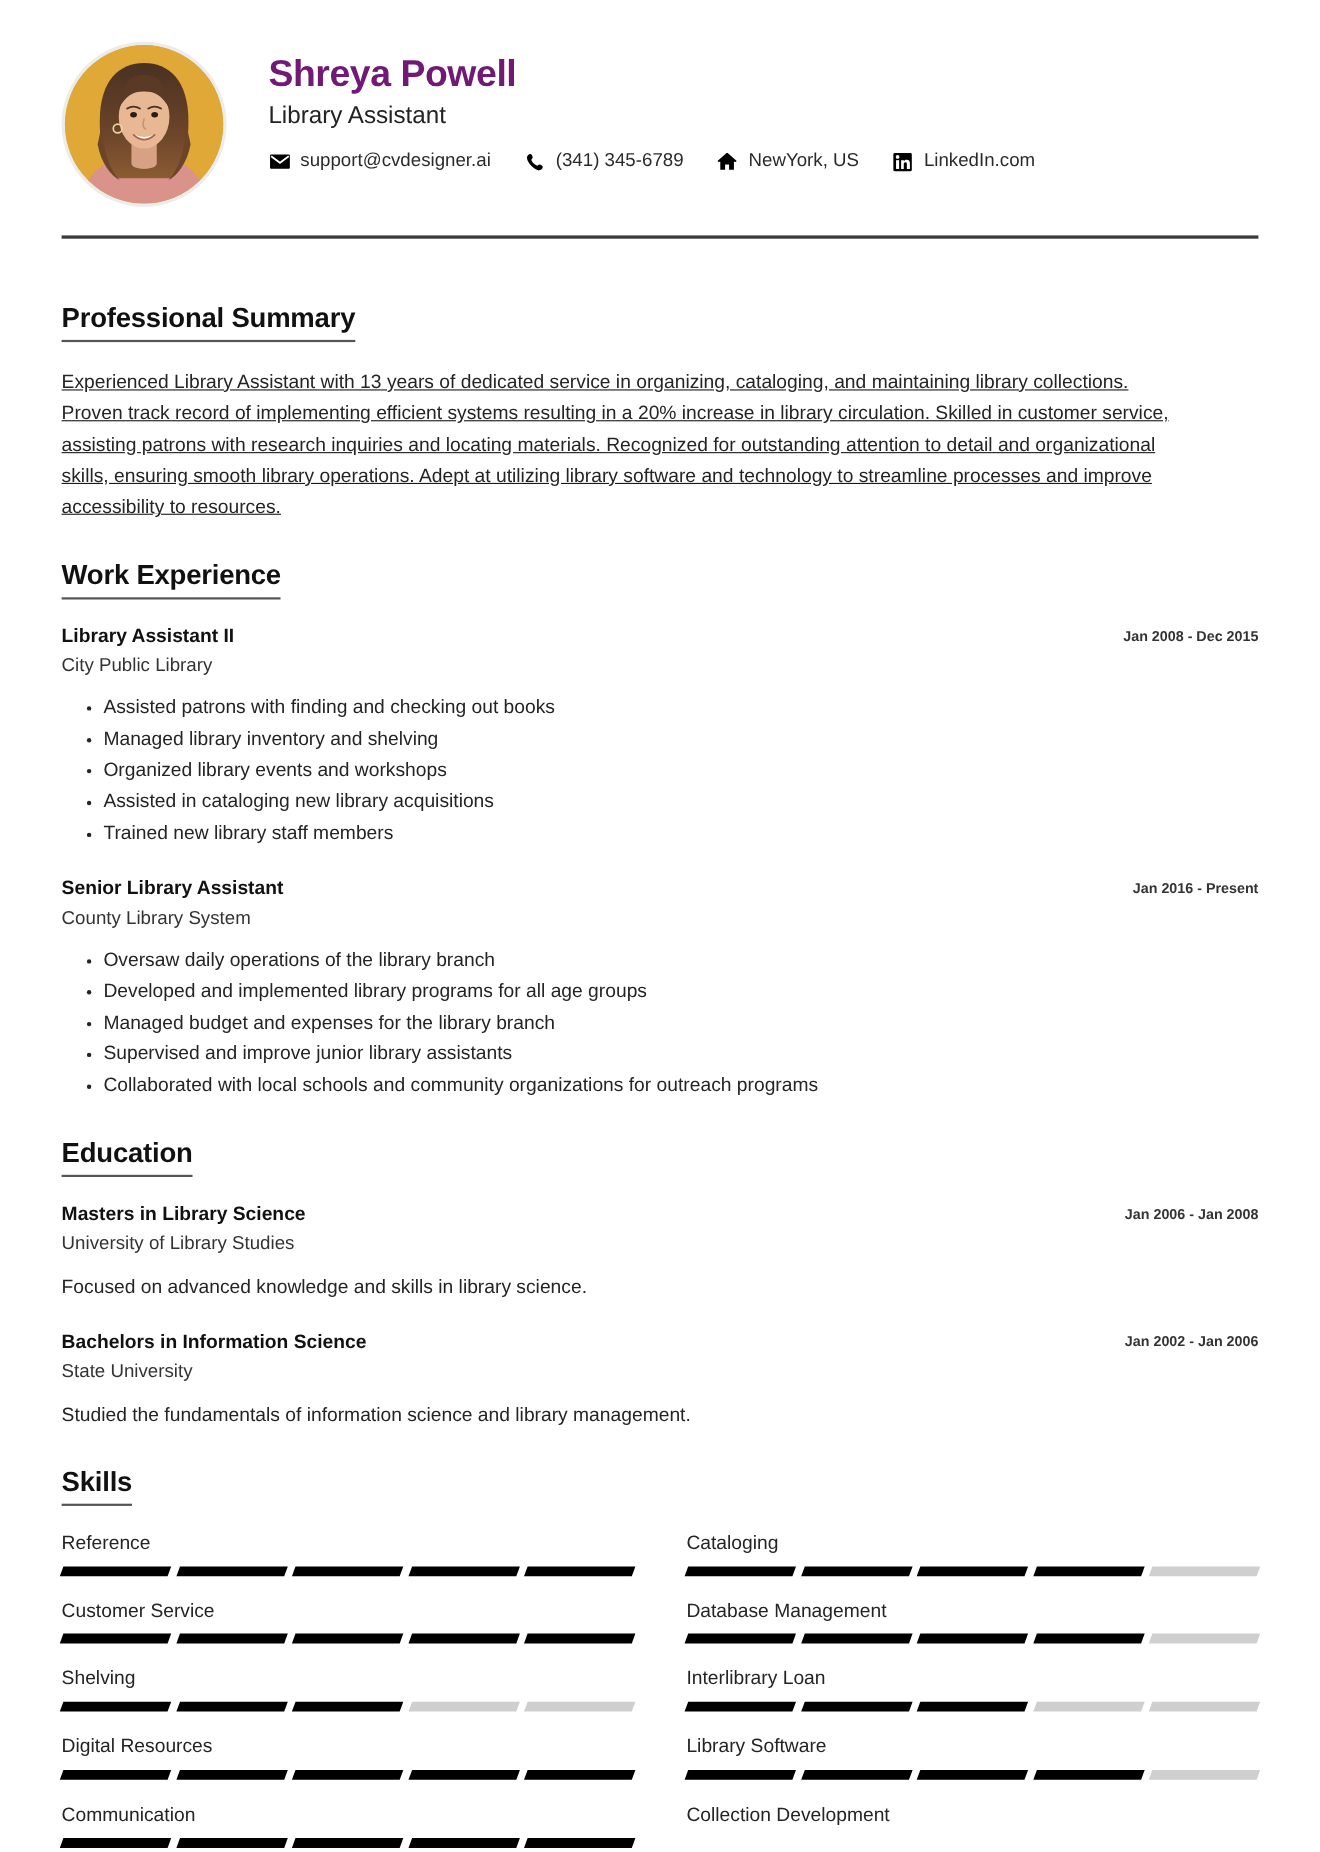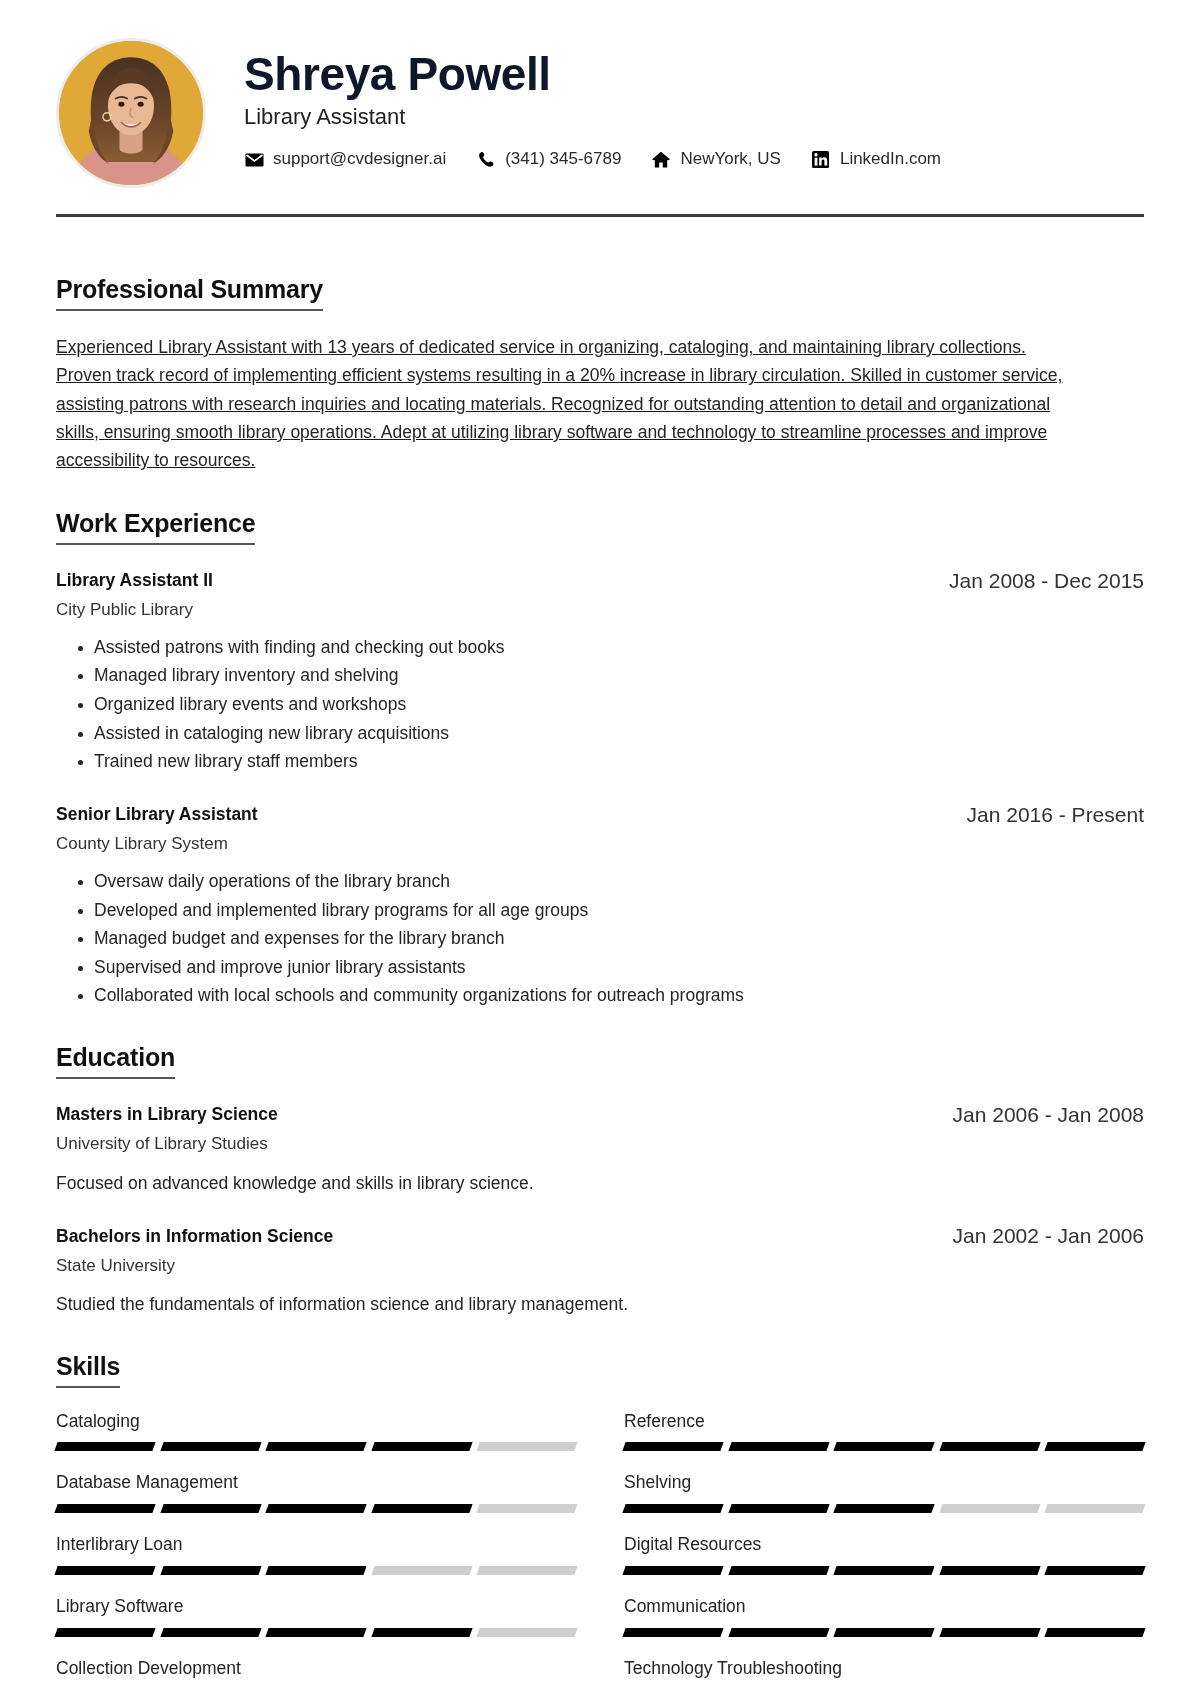--- a/index.html
+++ b/index.html
@@ -28,25 +28,25 @@
     border-radius: 50%;
     overflow: hidden;
     border: 3px solid #ececec;
     position: relative;
     background: #e0a836;
   }
   .avatar-svg { display: block; width: 100%; height: 100%; }
 
   .head-text { padding-left: 38px; padding-top: 12px; flex: 1; }
   .name {
-    font-size: 46px;
+    font-size: 34px;
     font-weight: bold;
     letter-spacing: -0.4px;
     line-height: 1.05;
-    color: #0f172a;
+    color: #701a75;
     margin: 0 0 6px 0;
   }
   .job-title {
     font-size: 22px;
     font-weight: normal;
     color: #222;
     margin: 0 0 18px 0;
     line-height: 1.2;
   }
   .contacts {
@@ -115,25 +115,26 @@
     justify-content: space-between;
     align-items: center;
   }
   .entry-title {
     font-size: 17.5px;
     font-weight: bold;
     color: #111;
     line-height: 1.35;
   }
   .entry-date {
-    font-size: 21px;
+    font-size: 13px;
     color: #333;
     white-space: nowrap;
     padding-left: 24px;
     line-height: 1.35;
+    font-weight: bold;
   }
   .entry-org {
     font-size: 17px;
     color: #333;
     margin-top: 3px;
     line-height: 1.4;
   }
   .entry-desc {
     font-size: 17.5px;
     color: #242424;
@@ -346,31 +347,41 @@
         </div>
         <div class="entry-org">State University</div>
         <div class="entry-desc">Studied the fundamentals of information science and library management.</div>
       </div>
     </div>
 
     <div class="section">
       <div class="section-title">Skills</div>
       <div class="skills-grid">
           <div class="skill">
+            <div class="skill-name">Reference</div>
+            <div class="skill-bar">
+              <span class="seg on"></span>
+              <span class="seg on"></span>
+              <span class="seg on"></span>
+              <span class="seg on"></span>
+              <span class="seg on"></span>
+            </div>
+          </div>
+          <div class="skill">
             <div class="skill-name">Cataloging</div>
             <div class="skill-bar">
               <span class="seg on"></span>
               <span class="seg on"></span>
               <span class="seg on"></span>
               <span class="seg on"></span>
               <span class="seg"></span>
             </div>
           </div>
           <div class="skill">
-            <div class="skill-name">Reference</div>
+            <div class="skill-name">Customer Service</div>
             <div class="skill-bar">
               <span class="seg on"></span>
               <span class="seg on"></span>
               <span class="seg on"></span>
               <span class="seg on"></span>
               <span class="seg on"></span>
             </div>
           </div>
           <div class="skill">
             <div class="skill-name">Database Management</div>

